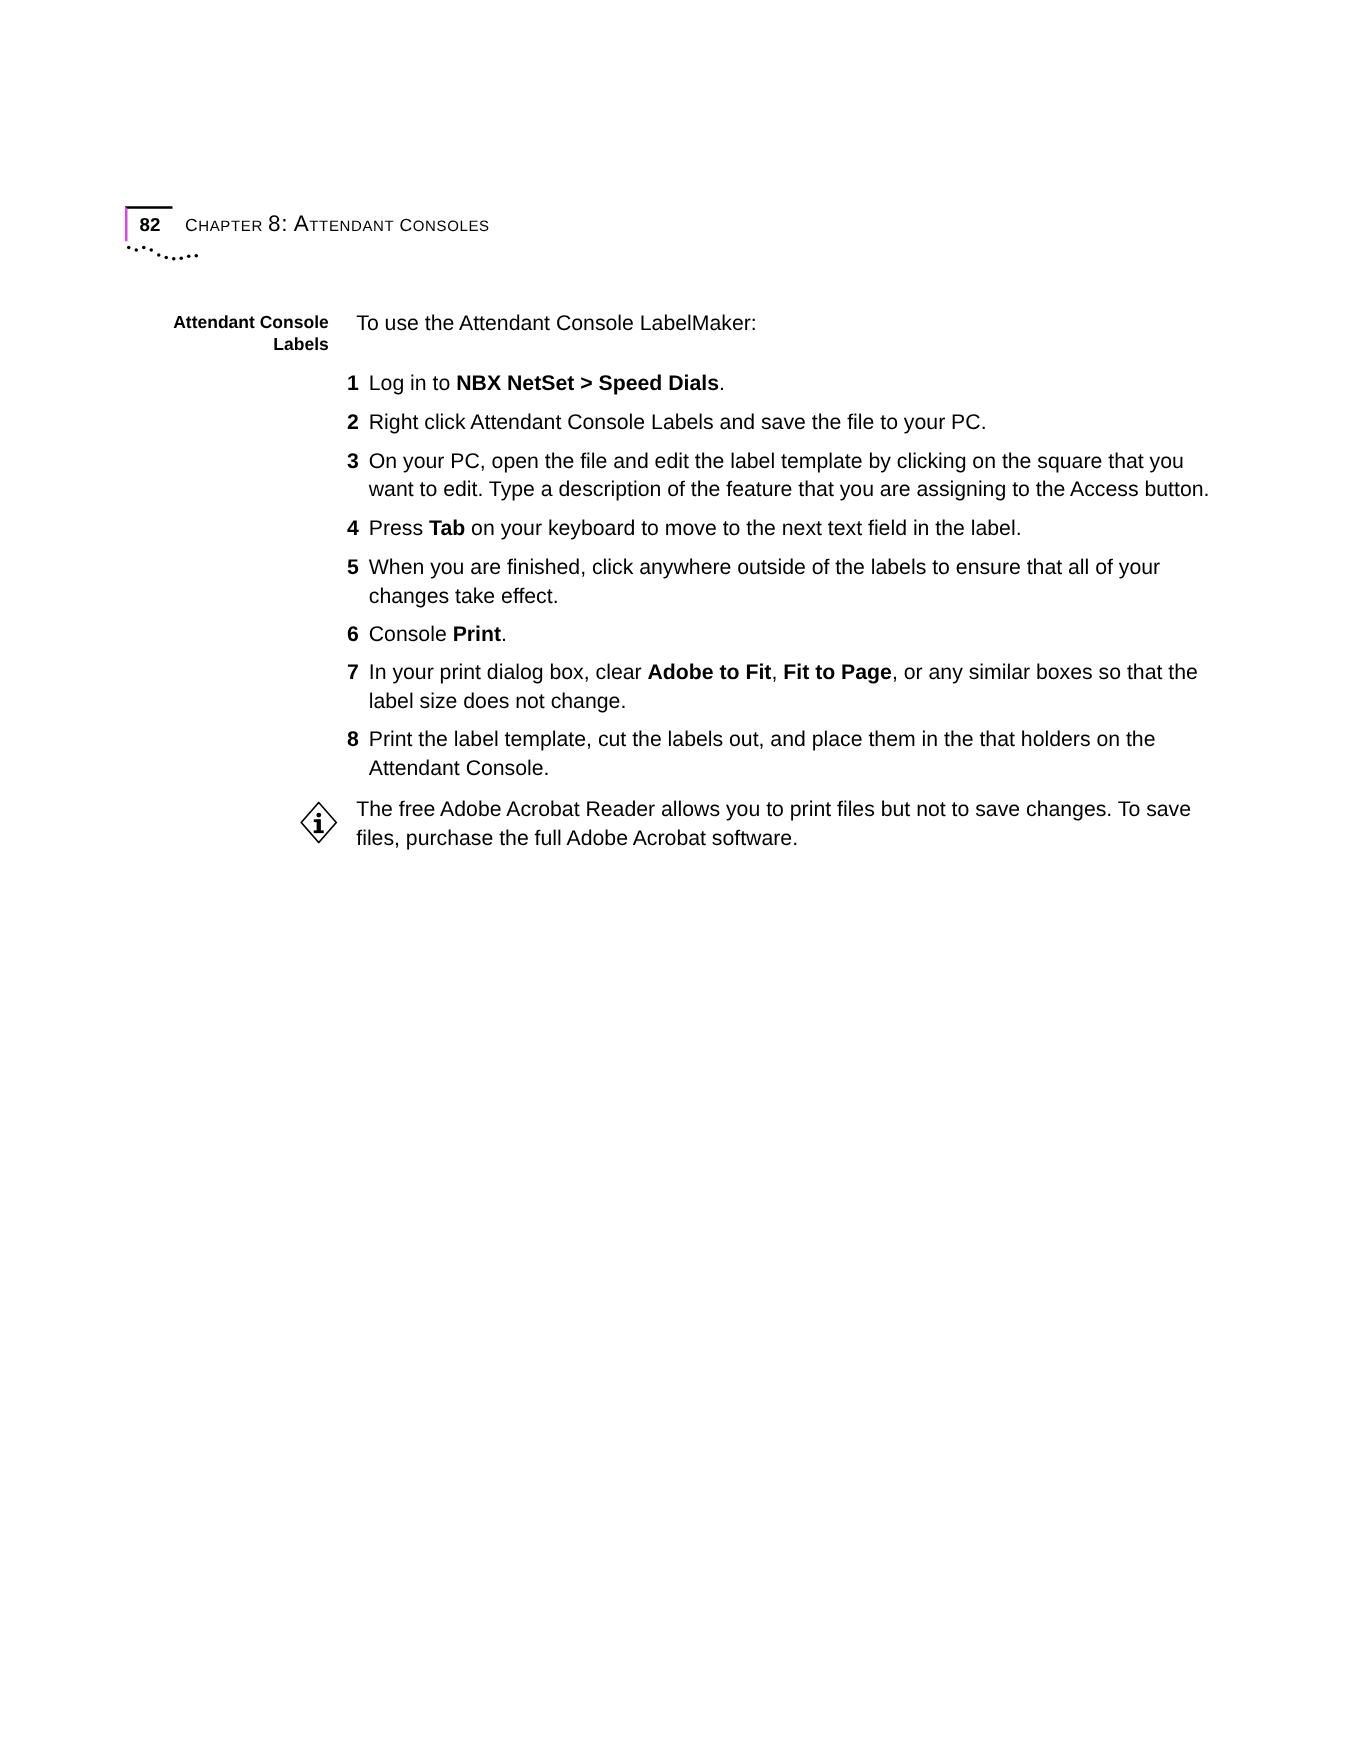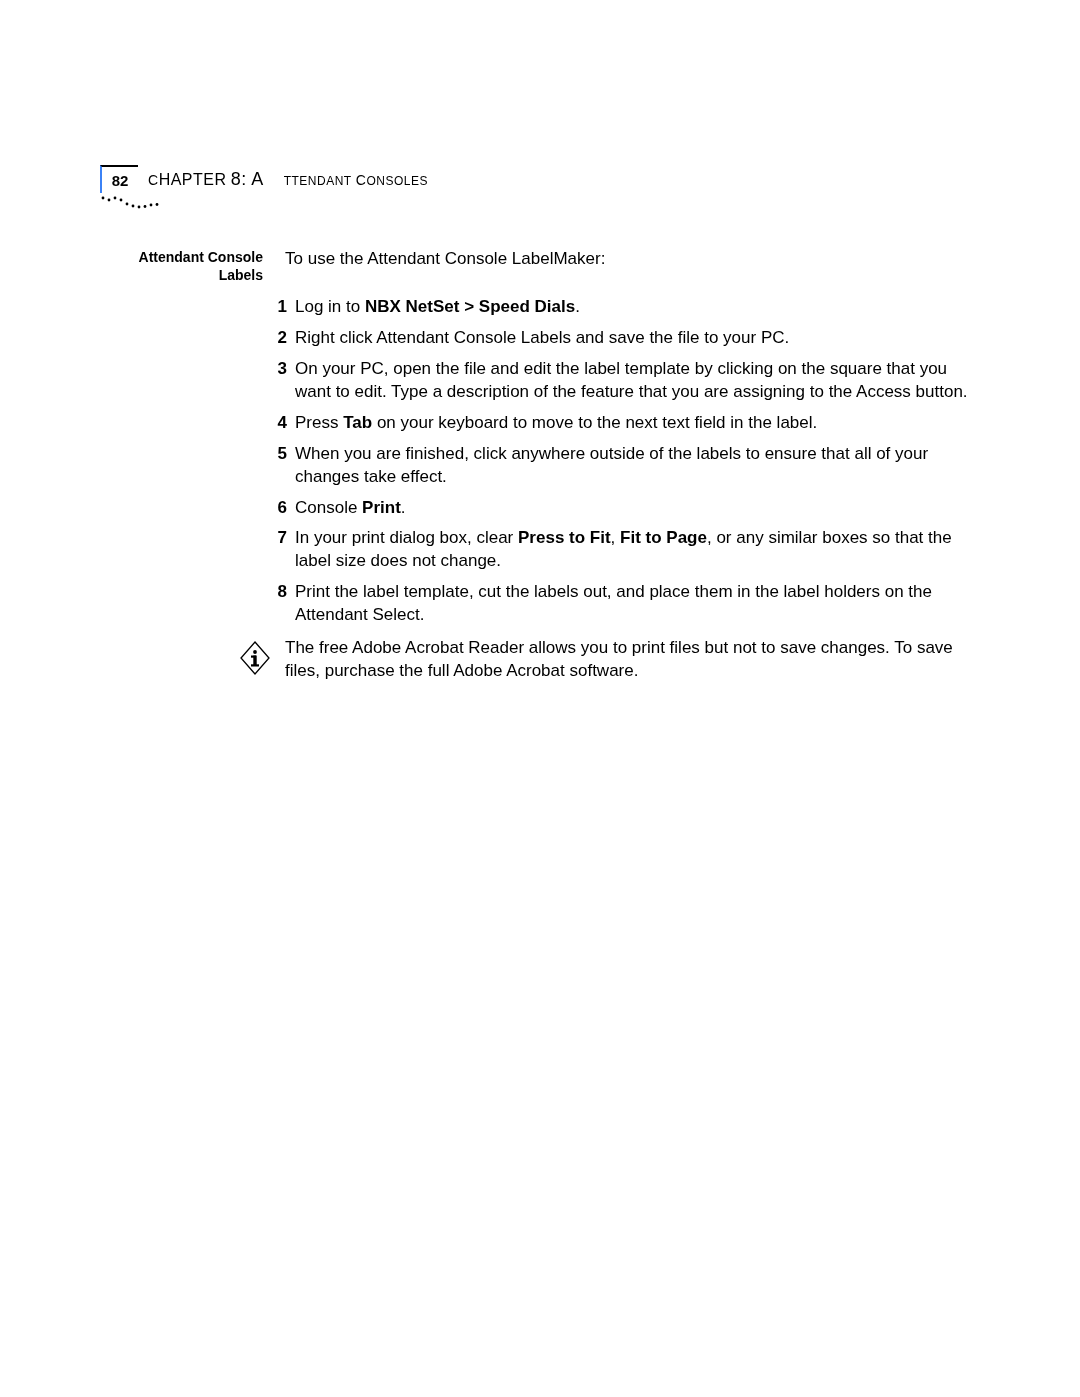--- a/index.html
+++ b/index.html
@@ -22,21 +22,21 @@
       left: 100px;
       right: 100px;
     }
     .header-row {
       display: flex;
       align-items: flex-start;
       margin-bottom: 55px;
     }
     .page-number-box {
       border-top: 2px solid #000;
-      border-left: 2px solid #3b82f6;
+      border-left: 2px solid #d946ef;
       width: 38px;
       height: 28px;
       display: flex;
       align-items: center;
       justify-content: center;
       font-weight: bold;
       font-size: 15px;
       margin-right: 10px;
       position: relative;
     }
@@ -125,22 +125,22 @@
         <circle cx="21" cy="5" r="1.4" fill="#000"></circle>
         <circle cx="27" cy="9" r="1.4" fill="#000"></circle>
         <circle cx="33" cy="11" r="1.4" fill="#000"></circle>
         <circle cx="39" cy="12" r="1.4" fill="#000"></circle>
         <circle cx="45" cy="11.5" r="1.4" fill="#000"></circle>
         <circle cx="51" cy="10" r="1.4" fill="#000"></circle>
         <circle cx="57" cy="9.5" r="1.4" fill="#000"></circle>
       </svg>
     </div>
     <div class="chapter-title">
-      <span style="font-size:14px;">C</span><span style="font-size:16px;">HAPTER</span>
-      <span style="font-size:18px;"> 8: A</span><span style="font-size:12px;margin-left:20px;">TTENDANT</span>
+      <span style="font-size:14px;">C</span><span style="font-size:12px;">HAPTER</span>
+      <span style="font-size:18px;"> 8: A</span><span style="font-size:12px;">TTENDANT</span>
       <span style="font-size:14px;"> C</span><span style="font-size:12px;">ONSOLES</span>
     </div>
   </div>
 
   <div class="content-grid">
     <div class="left-col">
       <div>Attendant Console</div>
       <div>Labels</div>
     </div>
     <div class="right-col">
@@ -179,27 +179,27 @@
       <div class="step">
         <div class="step-num">6</div>
         <div class="step-body">
           <span>Console </span><span class="b">Print</span><span>.</span>
         </div>
       </div>
 
       <div class="step">
         <div class="step-num">7</div>
         <div class="step-body">
-          <span>In your print dialog box, clear </span><span class="b">Press to Fit</span><span>, </span><span class="b">Fit to Page</span><span>, or any similar boxes so that the label size does not change.</span>
+          <span>In your print dialog box, clear </span><span class="b">Adobe to Fit</span><span>, </span><span class="b">Fit to Page</span><span>, or any similar boxes so that the label size does not change.</span>
         </div>
       </div>
 
       <div class="step">
         <div class="step-num">8</div>
-        <div class="step-body">Print the label template, cut the labels out, and place them in the label holders on the Attendant Select.</div>
+        <div class="step-body">Print the label template, cut the labels out, and place them in the that holders on the Attendant Console.</div>
       </div>
 
       <div class="note-block">
         <div class="info-icon-container">
           <svg viewBox="0 0 30 34" width="30" height="34">
             <polygon points="15,1 29,17 15,33 1,17" fill="none" stroke="#000" stroke-width="1.3"></polygon>
             <circle cx="15" cy="11" r="1.9" fill="#000"></circle>
             <rect x="13.3" y="14.5" width="3.4" height="10" fill="#000"></rect>
             <rect x="11" y="14.5" width="5" height="2.2" fill="#000"></rect>
             <rect x="11" y="23.3" width="8" height="2.2" fill="#000"></rect>

